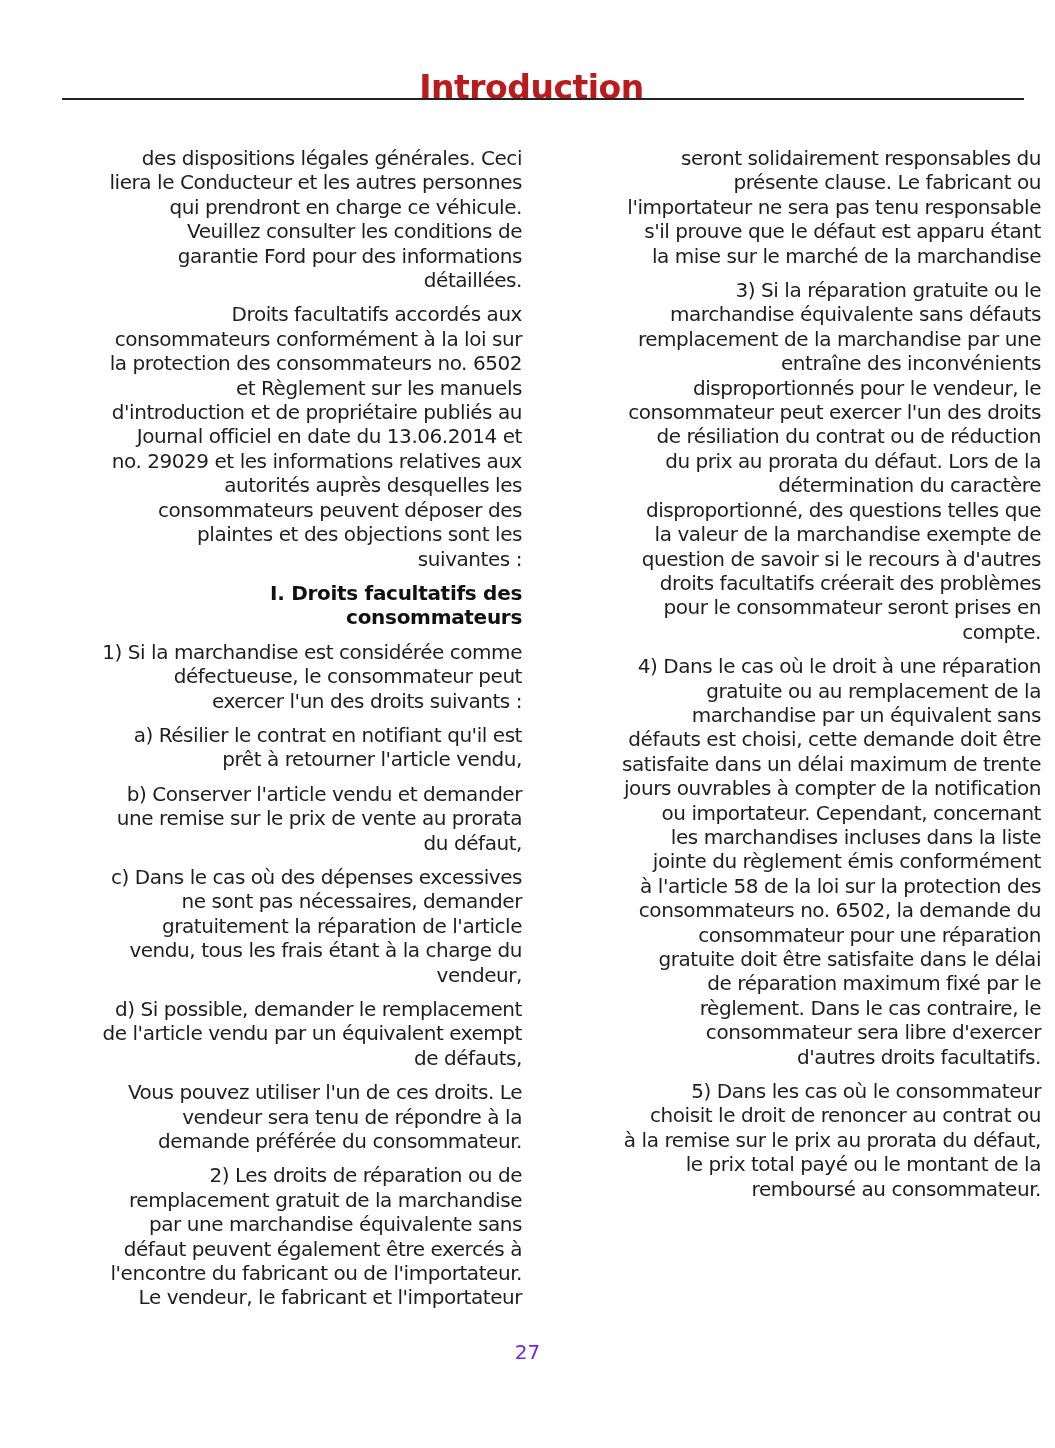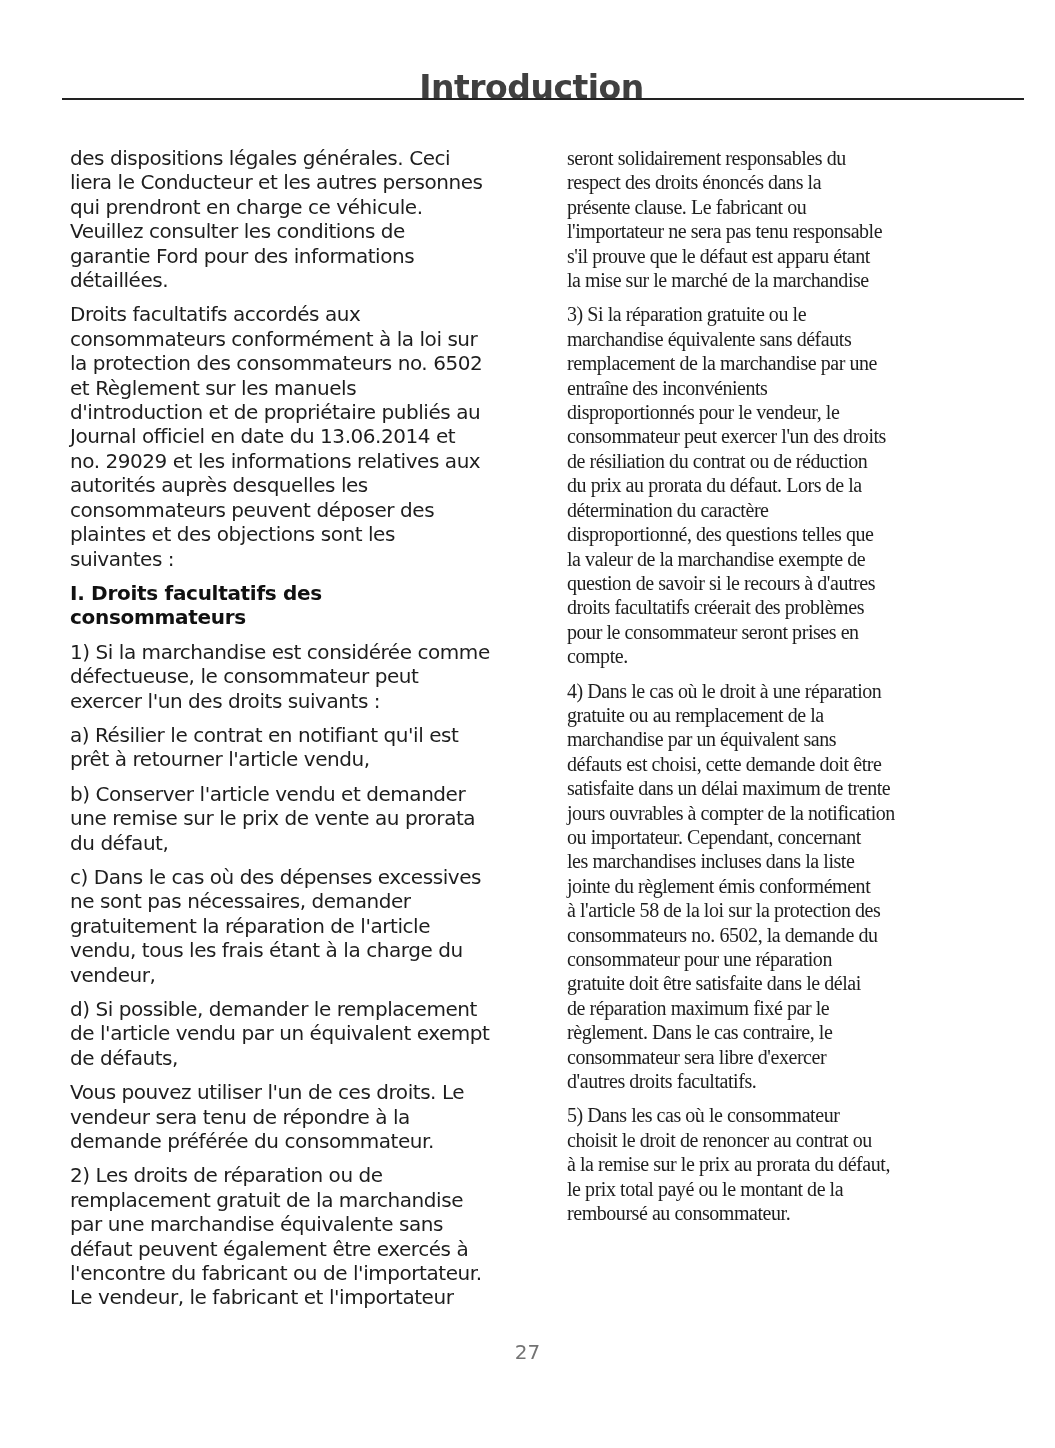--- a/index.html
+++ b/index.html
@@ -1,25 +1,25 @@
 <!DOCTYPE html>
 <html><head>
 <meta charset="utf-8">
 <style>
   html, body { margin: 0; padding: 0; background: #ffffff; }
   body { width: 1055px; height: 1448px; position: relative; overflow: hidden; color: #1a1a1a; font-family: "DejaVu Sans", sans-serif; }
-  .page-title { position: absolute; left: 8px; right: 0; top: 46px; text-align: center; font-family: "DejaVu Sans", sans-serif; font-weight: bold; font-size: 33px; letter-spacing: -0.5px; color: #404040; line-height: 40px; }
+  .page-title { position: absolute; left: 8px; right: 0; top: 46px; text-align: center; font-family: "DejaVu Sans", sans-serif; font-weight: bold; font-size: 33px; letter-spacing: -0.5px; color: #b91c1c; line-height: 40px; }
   .title-rule { position: absolute; left: 62px; width: 962px; top: 98px; height: 2px; background: #222; }
-  .col { position: absolute; top: 146px; width: 452px; }
+  .col { position: absolute; top: 146px; width: 452px; text-align: right; }
   .col-left { left: 70px; }
-  .col-right { left: 567px; font-family: Liberation Serif, serif; }
+  .col-right { left: 589px; }
   .para { margin: 0 0 10px 0; }
   .line { display: block; font-size: 20px; line-height: 24.4px; white-space: nowrap; letter-spacing: -0.45px; color: #1e1e1e; }
   .para.heading .line { font-weight: bold; letter-spacing: -0.3px; color: #111; }
-  .page-number { position: absolute; left: 0; right: 0; top: 1340px; text-align: center; font-size: 20px; color: #737373; }
+  .page-number { position: absolute; left: 0; right: 0; top: 1340px; text-align: center; font-size: 20px; color: #6d28d9; }
 </style>
 </head>
 <body>
 
 <h1 class="page-title">Introduction</h1>
 <div class="title-rule"></div>
 
 <div class="col col-left">
     <div class="para">
       <span class="line">des dispositions légales générales. Ceci</span>
@@ -82,21 +82,20 @@
       <span class="line">remplacement gratuit de la marchandise</span>
       <span class="line">par une marchandise équivalente sans</span>
       <span class="line">défaut peuvent également être exercés à</span>
       <span class="line">l'encontre du fabricant ou de l'importateur.</span>
       <span class="line">Le vendeur, le fabricant et l'importateur</span>
     </div>
   </div>
 <div class="col col-right">
     <div class="para">
       <span class="line">seront solidairement responsables du</span>
-      <span class="line">respect des droits énoncés dans la</span>
       <span class="line">présente clause. Le fabricant ou</span>
       <span class="line">l'importateur ne sera pas tenu responsable</span>
       <span class="line">s'il prouve que le défaut est apparu étant</span>
       <span class="line">la mise sur le marché de la marchandise</span>
     </div>
     <div class="para">
       <span class="line">3) Si la réparation gratuite ou le</span>
       <span class="line">marchandise équivalente sans défauts</span>
       <span class="line">remplacement de la marchandise par une</span>
       <span class="line">entraîne des inconvénients</span>

